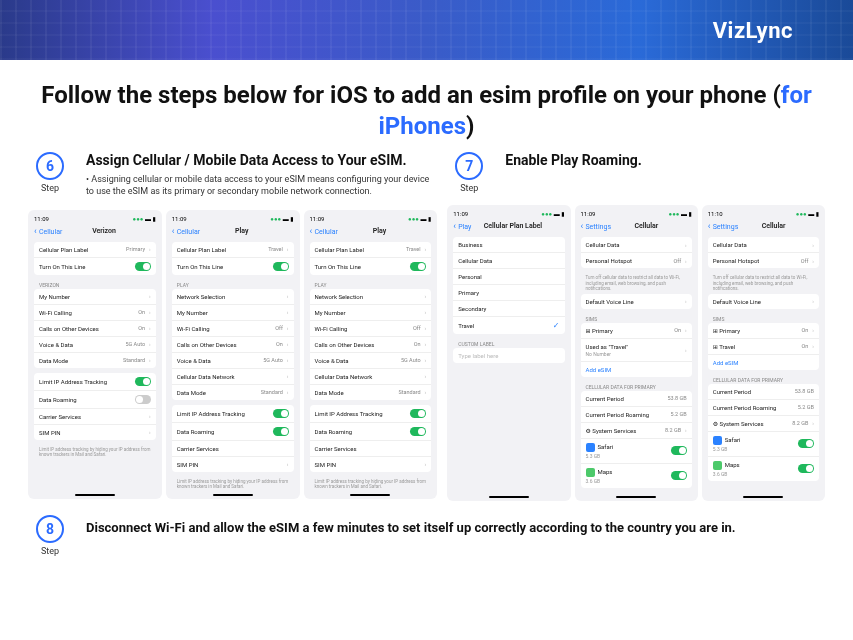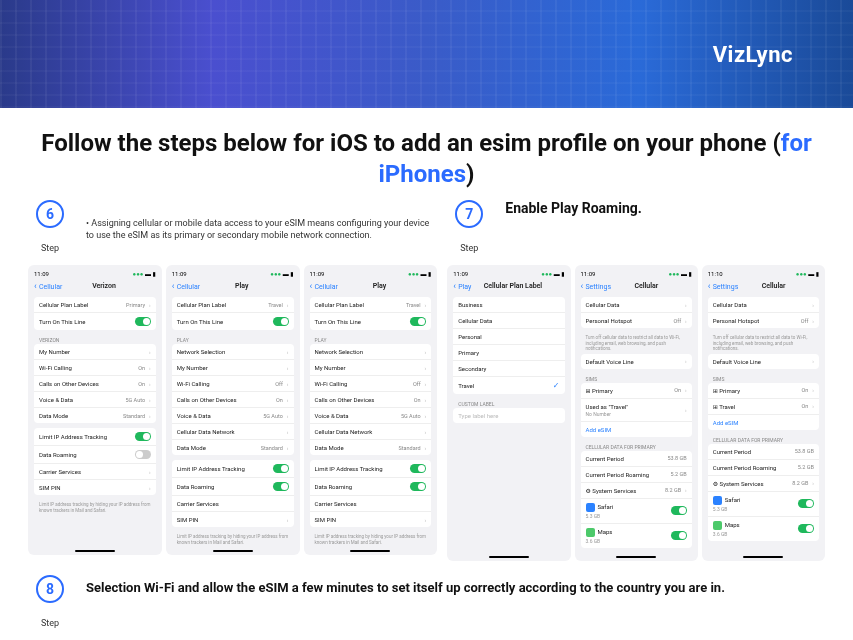--- a/index.html
+++ b/index.html
@@ -1,32 +1,32 @@
 <!DOCTYPE html>
 <html><head>
 <meta charset="utf-8">
 <style>
 *{box-sizing:border-box;margin:0;padding:0;font-family:-apple-system,BlinkMacSystemFont,"Segoe UI",Roboto,Helvetica,Arial,sans-serif;}
 body{width:853px;height:640px;background:#fff;overflow:hidden;position:relative;}
-.banner{height:108px;background:linear-gradient(90deg,#2a3a8a 0%,#4a4fcf 25%,#3a5bc8 50%,#2a6ad8 75%,#1a4a98 100%);position:relative;overflow:hidden;display:flex;align-items:center;justify-content:flex-end;padding-right:60px;}
+.banner{height:60px;background:linear-gradient(90deg,#2a3a8a 0%,#4a4fcf 25%,#3a5bc8 50%,#2a6ad8 75%,#1a4a98 100%);position:relative;overflow:hidden;display:flex;align-items:center;justify-content:flex-end;padding-right:60px;}
 .banner::before{content:"";position:absolute;inset:0;background:repeating-linear-gradient(90deg,rgba(255,255,255,0.05) 0 2px,transparent 2px 15px),repeating-linear-gradient(0deg,rgba(255,255,255,0.03) 0 2px,transparent 2px 12px);}
 .brand{color:#fff;font-size:22px;font-weight:700;letter-spacing:0.5px;z-index:1;}
 .title{text-align:center;font-size:24px;font-weight:700;color:#111;line-height:1.3;margin:20px 40px 10px;}
 .title .em{color:#2b6bff;}
 .steps-row{display:flex;gap:10px;padding:0 28px;}
 .step-col{display:flex;flex-direction:column;}
 .step-col.left{width:52%;}
 .step-col.right{width:48%;}
 .step-head{display:flex;gap:14px;margin-bottom:6px;}
 .sn-wrap{display:flex;flex-direction:column;align-items:center;width:44px;flex-shrink:0;}
 .sn{width:28px;height:28px;border:2px solid #2b6bff;border-radius:50%;display:flex;align-items:center;justify-content:center;color:#2b6bff;font-weight:700;font-size:14px;}
-.sn-lbl{font-size:9px;color:#333;margin-top:15px;}
+.sn-lbl{font-size:9px;color:#333;margin-top:3px;}
 .st-txt{flex:1;}
 .st-title{font-size:14px;font-weight:700;color:#111;line-height:1.2;}
-.st-desc{font-size:9px;color:#333;margin-top:18px;line-height:1.3;}
+.st-desc{font-size:9px;color:#333;margin-top:5px;line-height:1.3;}
 .st-desc::before{content:"• ";}
 .shots{display:flex;gap:4px;margin-top:6px;}
 .ph{background:#f2f2f5;border-radius:6px;flex:1;font-size:6px;color:#222;padding:5px 6px 8px;position:relative;min-height:260px;}
 .sb{display:flex;justify-content:space-between;font-size:6px;color:#000;margin-bottom:4px;}
 .sb .sig{color:#1fb85c;}
 .nav{display:flex;align-items:center;font-size:7px;margin-bottom:6px;}
 .nav .bk{color:#2b82ff;margin-right:8px;}
 .nav .bk::before{content:"‹ ";font-size:9px;}
 .nav .tt{font-weight:600;flex:1;text-align:center;margin-right:18px;}
 .grp{background:#fff;border-radius:4px;margin-bottom:5px;overflow:hidden;}
@@ -60,20 +60,21 @@
 </h1>
 
 <div class="steps-row">
   <div class="step-col left">
     <div class="step-head">
       <div class="sn-wrap">
         <div class="sn">6</div>
         <div class="sn-lbl">Step</div>
       </div>
       <div class="st-txt">
+        <div class="st-title">Assign Cellular / Mobile Data Access to Your eSIM.</div>
         <div class="st-desc">Assigning cellular or mobile data access to your eSIM means configuring your device to use the eSIM as its primary or secondary mobile network connection.</div>
       </div>
     </div>
     <div class="shots" id="shots6">
         <div class="ph">
     <div class="sb">
             <span>11:09</span>
             <span><span class="sig">●●●</span> ▬ ▮</span>
           </div>
           <div class="nav">
@@ -462,14 +463,14 @@
   </div>
       </div>
   </div>
 </div>
 
 <div class="step8">
   <div class="sn-wrap">
     <div class="sn">8</div>
     <div class="sn-lbl">Step</div>
   </div>
-  <div class="txt">Selection Wi-Fi and allow the eSIM a few minutes to set itself up correctly according to the country you are in.</div>
+  <div class="txt">Disconnect Wi-Fi and allow the eSIM a few minutes to set itself up correctly according to the country you are in.</div>
 </div>
 
 </body></html>

